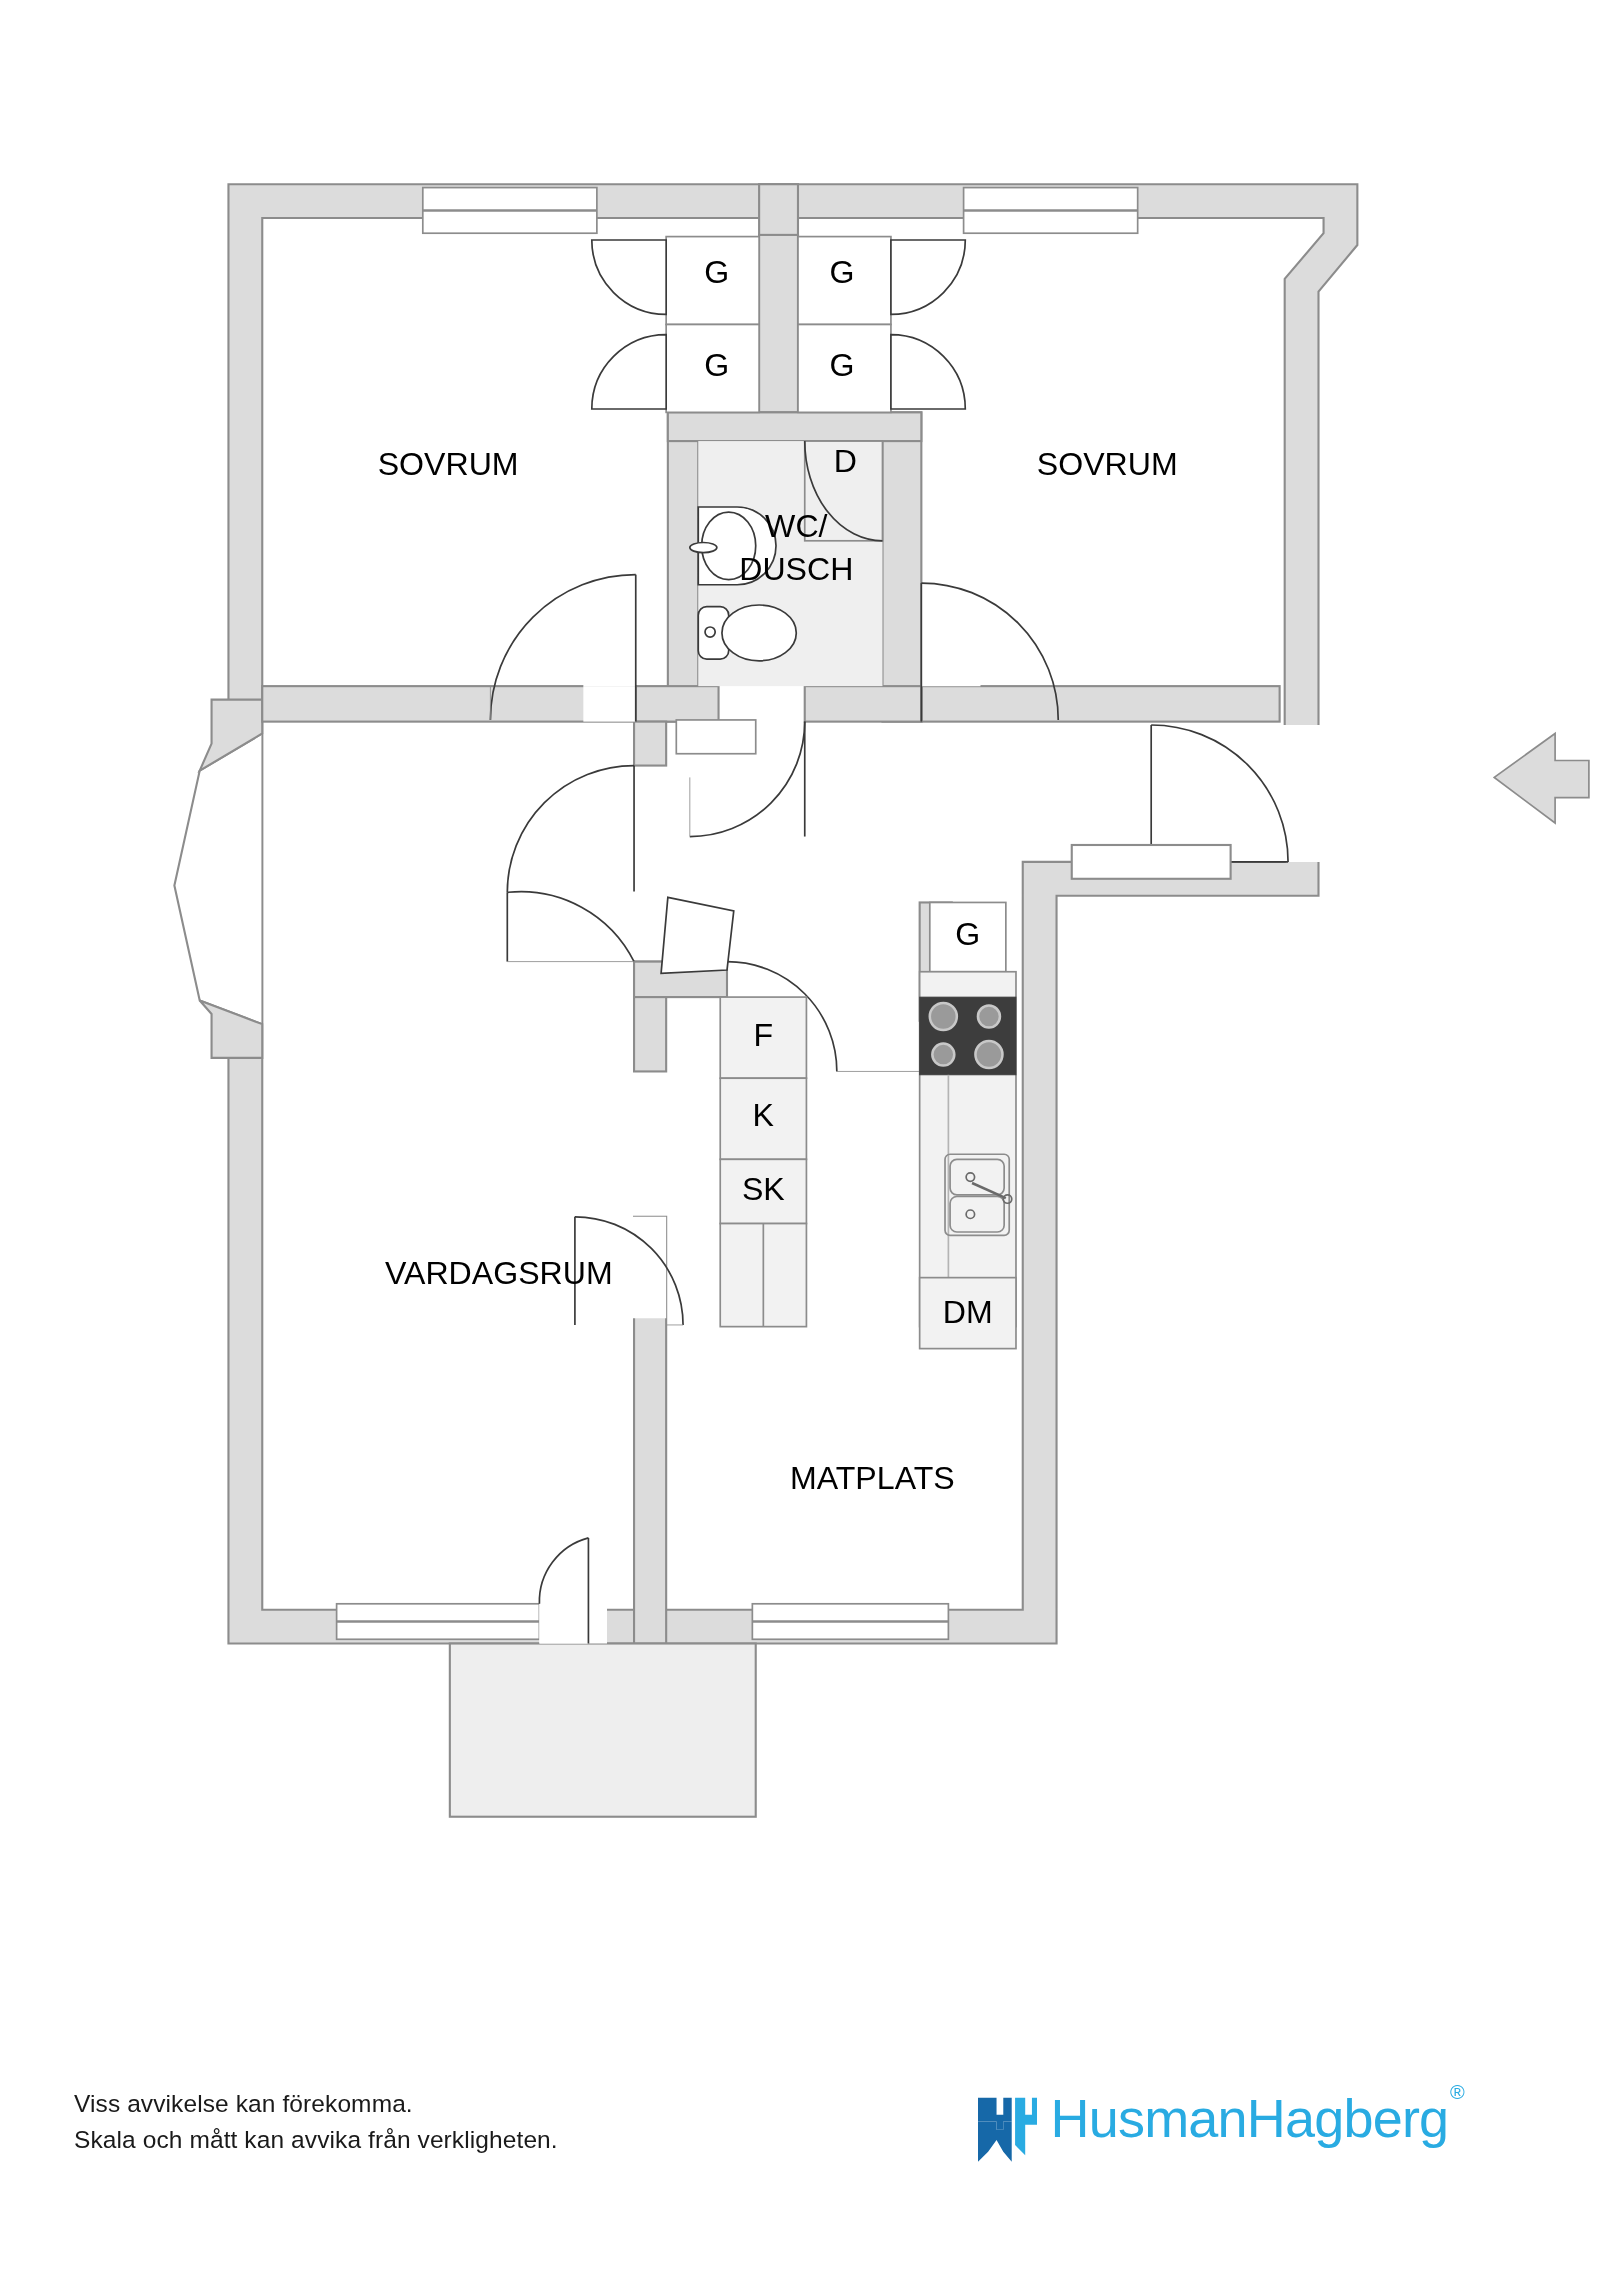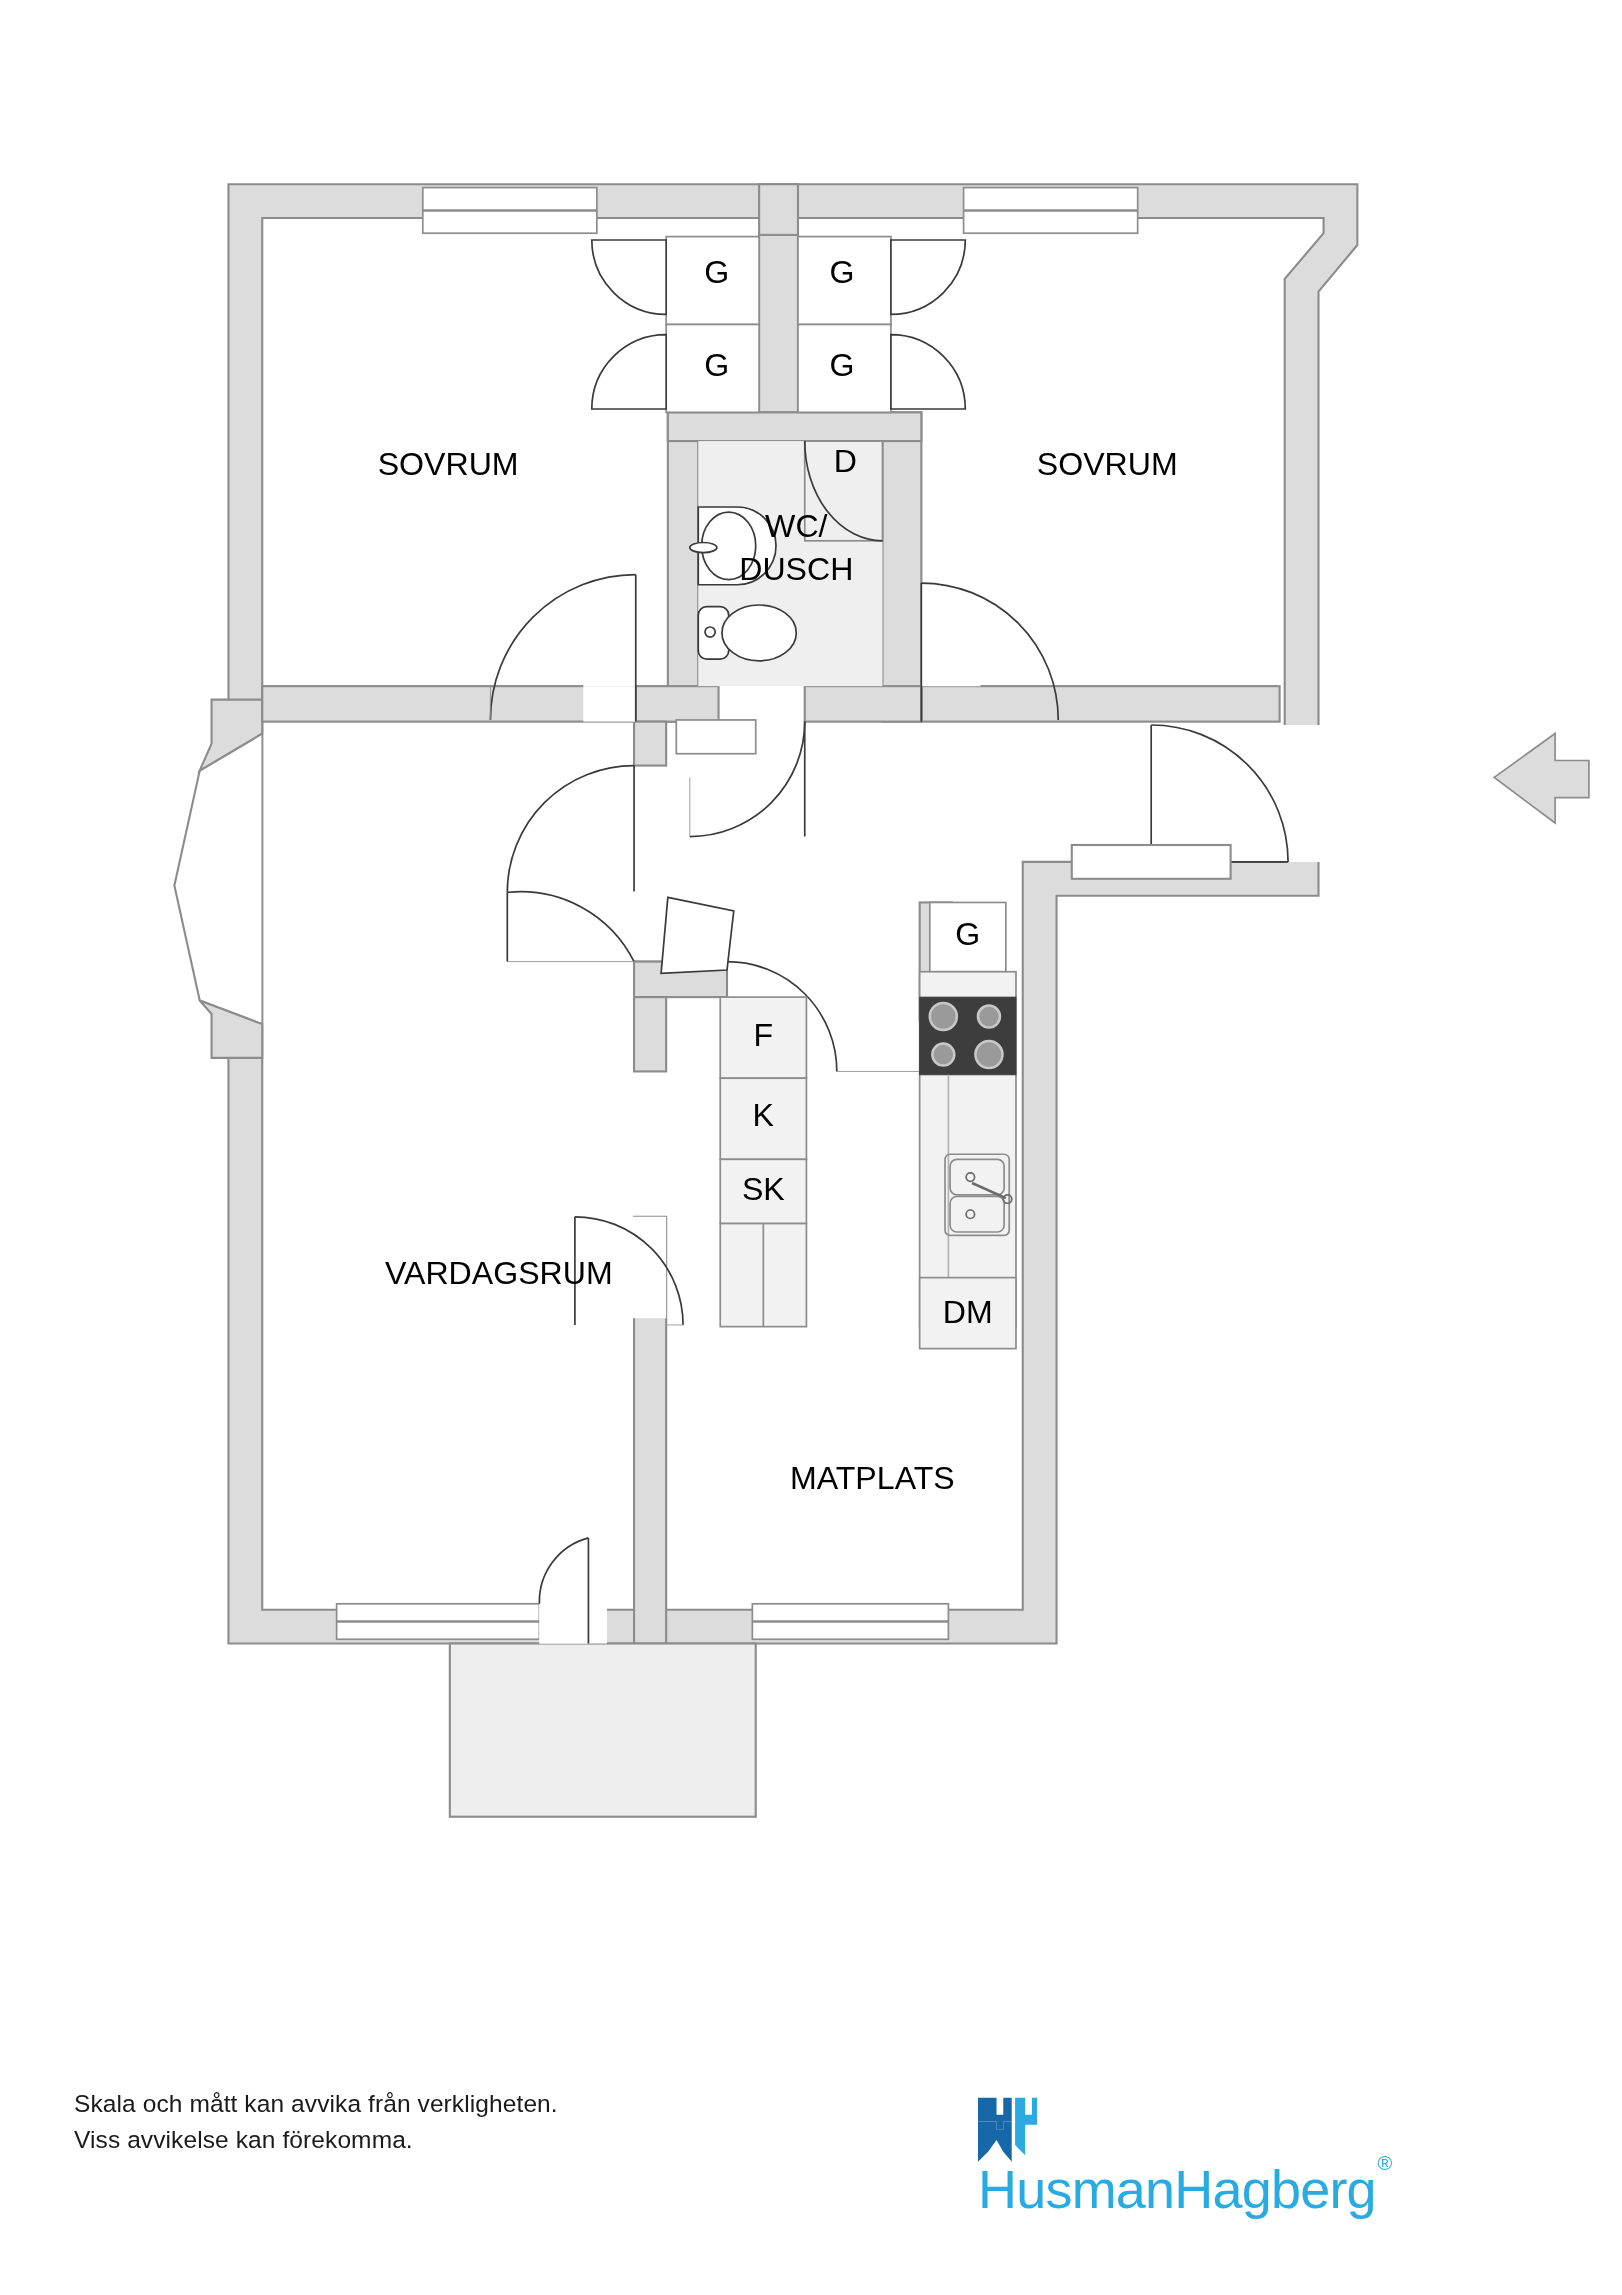--- a/index.html
+++ b/index.html
@@ -51,21 +51,20 @@
     color: #1a1a1a;
     letter-spacing: 0.1px;
   }
   .footer-note div { white-space: nowrap; }
   .brand {
     position: absolute;
     left: 978px;
     top: 2091px;
     display: flex;
     align-items: flex-start;
-    flex-direction: column;
   }
   .brand-mark {
     width: 59px;
     height: 66px;
     margin-right: 13.5px;
     margin-top: 5px;
   }
   .brand-text {
     font-family: "Liberation Sans", sans-serif;
     font-size: 54px;
@@ -287,22 +286,22 @@
   <text class="applabel" x="1145" y="1108">G</text>
   <text class="applabel" x="903" y="1228">F</text>
   <text class="applabel" x="903" y="1322">K</text>
   <text class="applabel" x="903" y="1410">SK</text>
   <text class="applabel" x="1145" y="1556">DM</text>
 
 </svg>
 </div>
 
 <div class="footer-note">
+  <div>Viss avvikelse kan förekomma.</div>
   <div>Skala och mått kan avvika från verkligheten.</div>
-  <div>Viss avvikelse kan förekomma.</div>
 </div>
 
 <div class="brand">
   <svg class="brand-mark" viewBox="0 0 70 78" xmlns="http://www.w3.org/2000/svg">
     <path d="M0,2 L22,2 L22,22 L30,22 L30,2 L40,2 L40,30 L30,30 L30,40 L22,40 L22,30 L0,30 Z" fill="#1668a8"></path>
     <path d="M0,30 L22,30 L22,40 L30,40 L30,30 L40,30 L40,78 L30,66 L22,52 L12,66 L0,78 Z" fill="#1668a8"></path>
     <path d="M44,2 L56,2 L56,22 L64,22 L64,2 L70,2 L70,34 L56,34 L56,70 L44,58 Z" fill="#29abe2"></path>
   </svg>
   <div class="brand-text">
     <span class="brand-husman">Husman</span><span class="brand-hagberg">Hagberg</span><span class="brand-reg">®</span>

